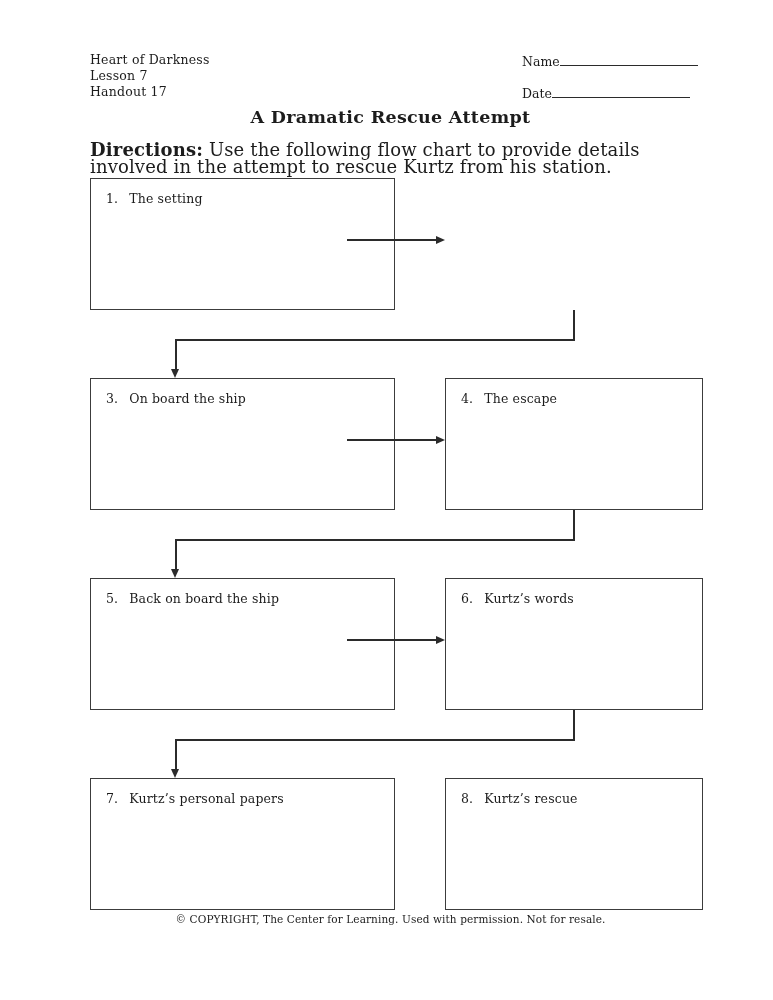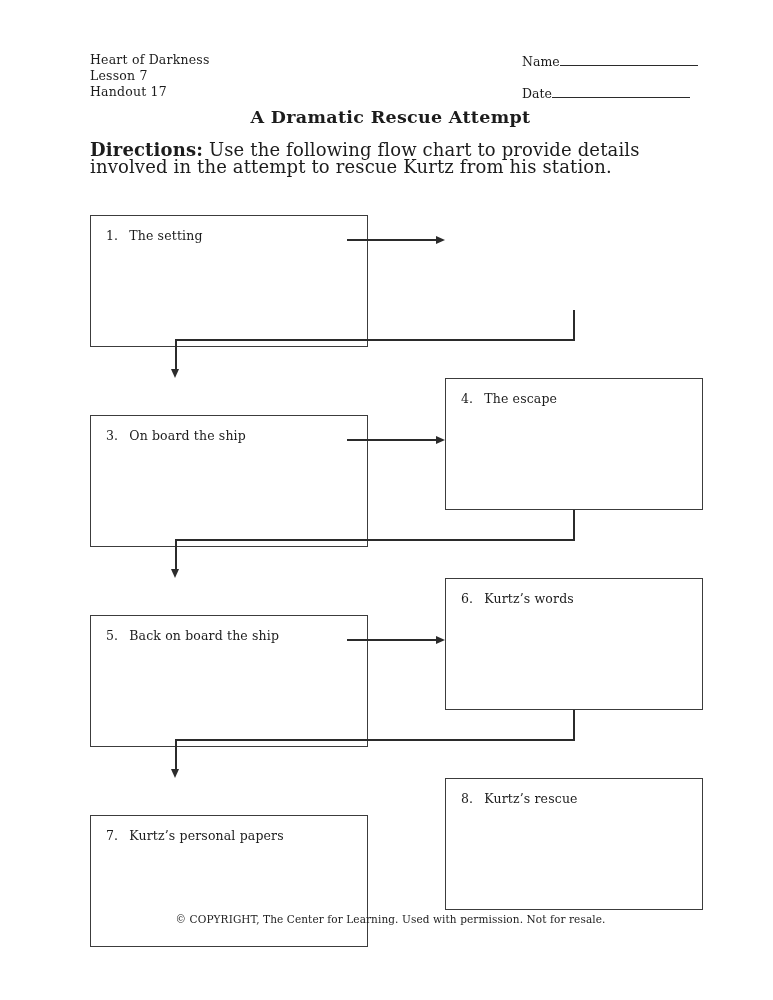--- a/index.html
+++ b/index.html
@@ -70,21 +70,21 @@
   .fbox {
     position: absolute;
     height: 132px;
     border: 1.5px solid #3c3c3c;
     background: #ffffff;
     box-sizing: border-box;
     font-size: 12.5px;
     padding: 12px 12px 0 15px;
     letter-spacing: 0.15px;
   }
-  .col-left  { left: 90px;  width: 278px; margin-top: 37px; }
+  .col-left  { left: 90px;  width: 305px; }
   .col-right { left: 445px; width: 258px; }
   .r1 { top: 178px; }
   .r2 { top: 378px; }
   .r3 { top: 578px; }
   .r4 { top: 778px; }
   .fbox .num { display: inline-block; margin-right: 11px; }
 
   
   .hline { position: absolute; height: 1.5px; background: #2b2b2b; }
   .vline { position: absolute; width: 1.5px;  background: #2b2b2b; }

